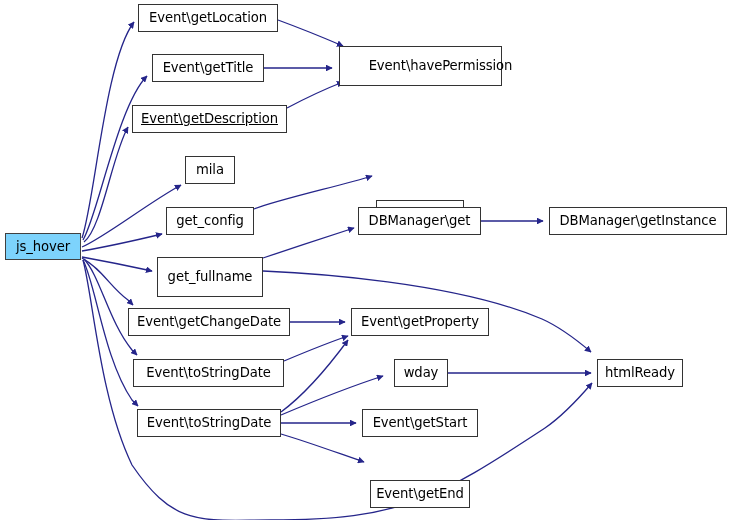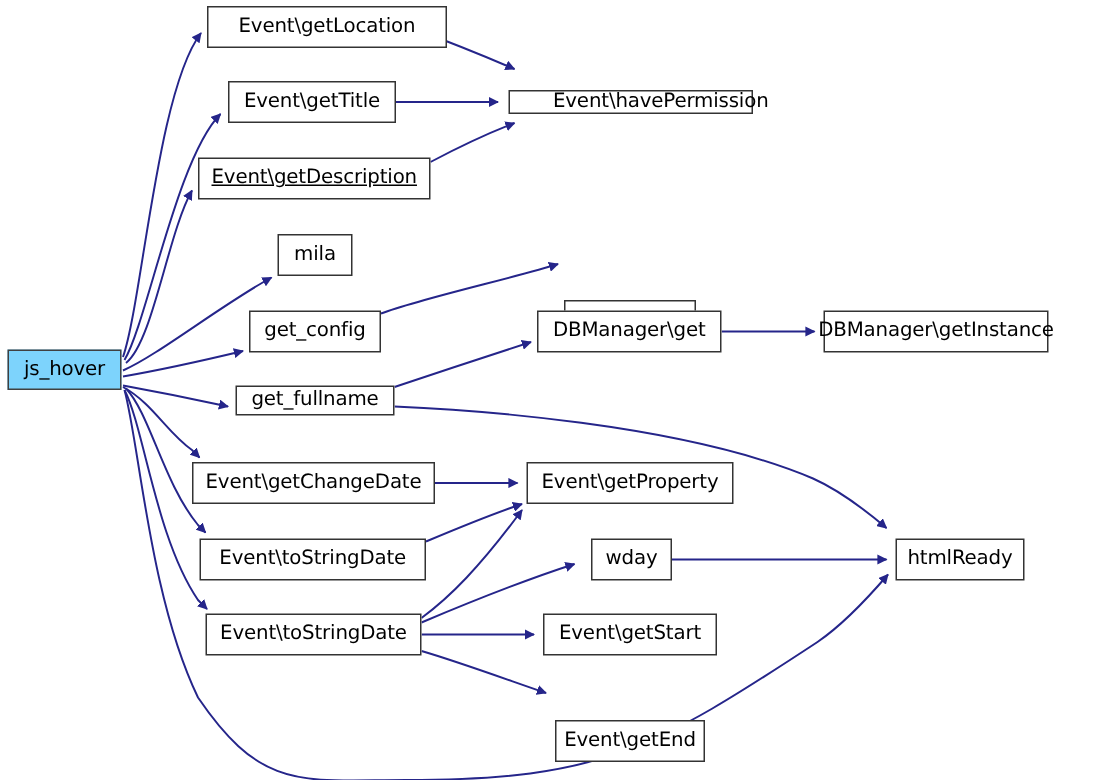--- a/index.html
+++ b/index.html
@@ -74,32 +74,32 @@
         <path d="M 284,361 C 303,353 327,343 348,336" marker-end="url(#arrow)"></path>
         <path d="M 281,412 C 300,398 320,378 348,340" marker-end="url(#arrow)"></path>
         <path d="M 281,415 C 307,404 352,386 383,376" marker-end="url(#arrow)"></path>
         <path d="M 281,423 L 356,423" marker-end="url(#arrow)"></path>
         <path d="M 281,434 C 305,441 335,452 364,462" marker-end="url(#arrow)"></path>
         <path d="M 448,373 L 591,373" marker-end="url(#arrow)"></path>
       </g>
   </svg>
   <div id="node-group">
       <div class="node current" style="left: 5px; top: 233px; width: 76px; height: 27px;">js_hover</div>
-      <div class="node" style="left: 138px; top: 4px; width: 160px; height: 28px;">Event\getLocation</div>
+      <div class="node" style="left: 138px; top: 4px; width: 140px; height: 28px;">Event\getLocation</div>
       <div class="node" style="left: 152px; top: 54px; width: 112px; height: 28px;">Event\getTitle</div>
       <div class="node" style="left: 132px; top: 105px; width: 155px; height: 28px; text-decoration: underline;">Event\getDescription</div>
       <div class="node" style="left: 185px; top: 156px; width: 50px; height: 28px;">mila</div>
       <div class="node" style="left: 166px; top: 207px; width: 88px; height: 28px;">get_config</div>
-      <div class="node" style="left: 157px; top: 257px; width: 106px; height: 20px;">get_fullname</div>
+      <div class="node" style="left: 157px; top: 257px; width: 106px; height: 40px;">get_fullname</div>
       <div class="node" style="left: 128px; top: 308px; width: 162px; height: 28px;">Event\getChangeDate</div>
       <div class="node" style="left: 133px; top: 359px; width: 151px; height: 28px;">Event\toStringDate</div>
       <div class="node" style="left: 137px; top: 409px; width: 144px; height: 28px;">Event\toStringDate</div>
-      <div class="node" style="left: 339px; top: 60px; width: 163px; height: 16px; padding-left: 40px;">Event\havePermission</div>
+      <div class="node" style="left: 339px; top: 46px; width: 163px; height: 40px; padding-left: 40px;">Event\havePermission</div>
       <div class="node" style="left: 376px; top: 156px; width: 88px; height: 28px; margin-top: 44px;">Config\get</div>
       <div class="node" style="left: 358px; top: 207px; width: 123px; height: 28px;">DBManager\get</div>
-      <div class="node" style="left: 549px; top: 207px; width: 150px; height: 28px;">DBManager\getInstance</div>
+      <div class="node" style="left: 549px; top: 207px; width: 178px; height: 28px;">DBManager\getInstance</div>
       <div class="node" style="left: 351px; top: 308px; width: 138px; height: 28px;">Event\getProperty</div>
       <div class="node" style="left: 394px; top: 359px; width: 54px; height: 28px;">wday</div>
       <div class="node" style="left: 362px; top: 409px; width: 116px; height: 28px;">Event\getStart</div>
       <div class="node" style="left: 370px; top: 460px; width: 100px; height: 28px; margin-top: 20px;">Event\getEnd</div>
       <div class="node" style="left: 597px; top: 359px; width: 86px; height: 28px;">htmlReady</div>
     </div>
 </div>
 
 </body></html>

